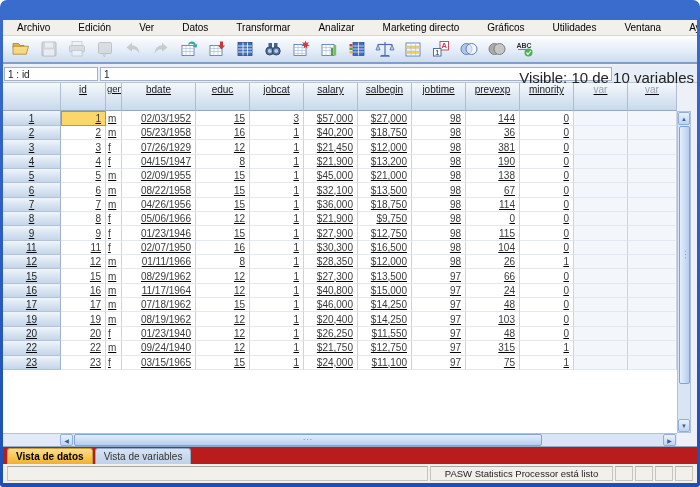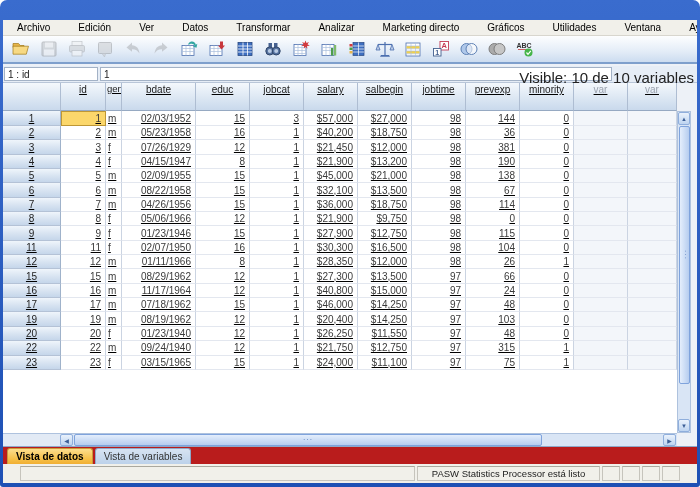--- a/index.html
+++ b/index.html
@@ -93,21 +93,21 @@
   .tabsrow { position:absolute; left:0; top:426px; width:694px; height:18px;
     background:#b91c1c; border-top:1px solid #8FA8C8; display:flex; align-items:flex-end; padding-left:4px; }
   .tab { height:16px; padding:2px 8px 0 8px; font-size:10px; border:1px solid #8FA8C8; border-bottom:none;
     border-radius:3px 3px 0 0; margin-right:2px; color:#333;
     background:linear-gradient(180deg,#D7E3F2,#BDD2EA); white-space:nowrap; }
   .tab.active { font-weight:bold; color:#000;
     background:linear-gradient(180deg,#FCDE8E,#F6BE45 70%,#F0AE33); border-color:#C89A3A; }
 
   
   .statusbar { position:absolute; left:0; top:444px; width:694px; height:19px;
-    background:#F1F0EA; display:flex; align-items:center; padding:2px 17px; gap:2px; }
+    background:#F1F0EA; display:flex; align-items:center; padding:2px 4px; gap:2px; }
   .status-cell { height:15px; border:1px solid #C6C4BC; border-top-color:#AAA89E;
     background:#F1F0EA; }
   .status-left { flex:1 1 auto; }
   .status-msg { width:183px; font-size:9.5px; color:#222; display:flex; align-items:center; justify-content:center; white-space:nowrap; }
   .status-sm { width:18px; }
 </style>
 </head>
 <body>
 
 <div class="app">

